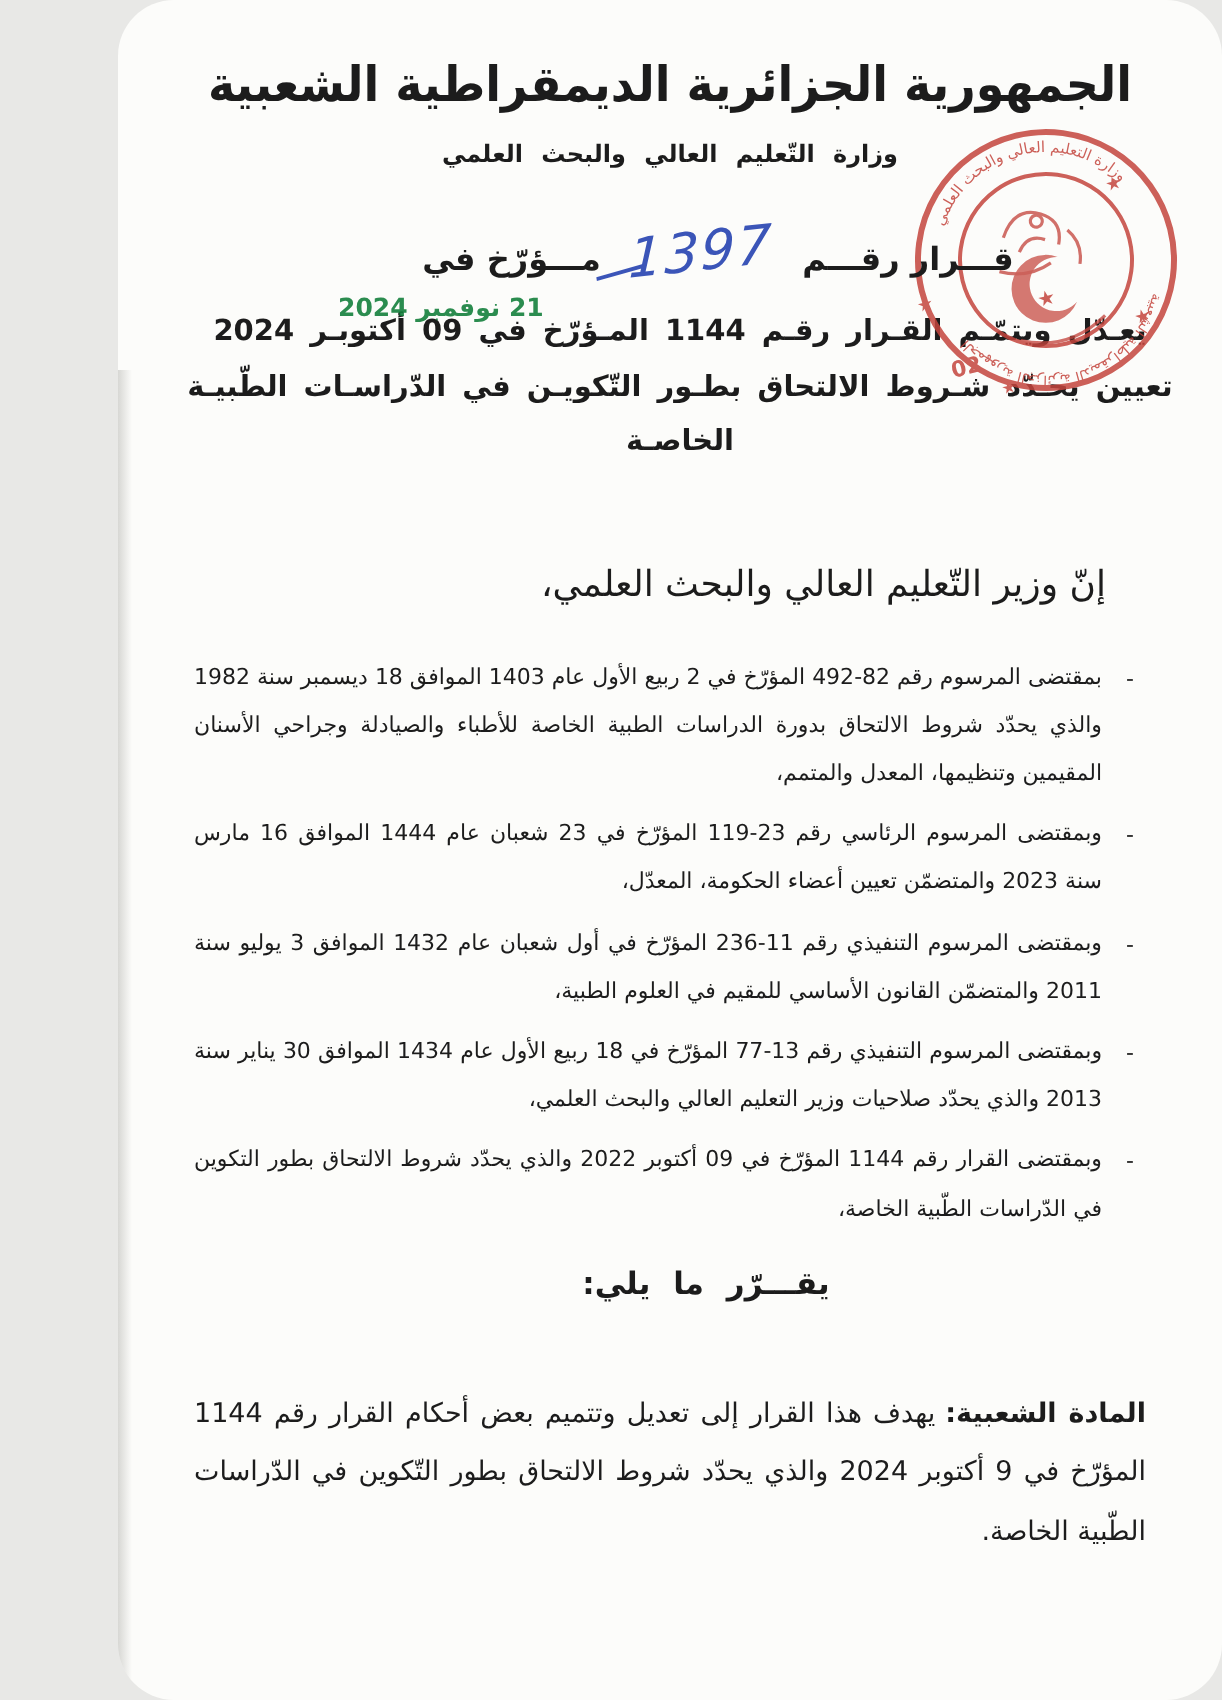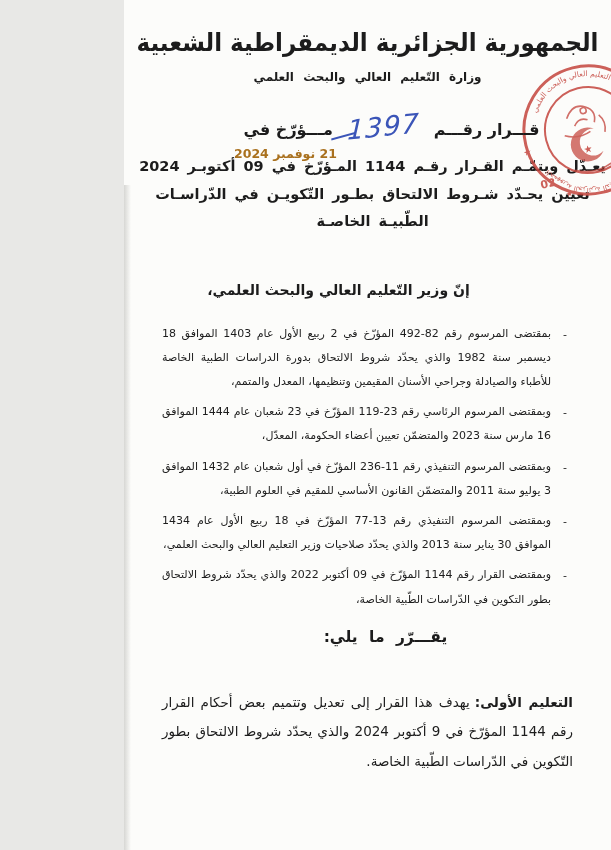--- a/index.html
+++ b/index.html
@@ -1,24 +1,25 @@
 <!DOCTYPE html>
 <html lang="ar" dir="rtl"><head>
 <meta charset="utf-8">
 <style>
   html, body { margin:0; padding:0; background:#e8e8e6; }
   .page {
     position:relative;
-    width:487px; height:850px;
+    width:552px; height:850px;
     margin:0;
     background:#fcfcfa;
     overflow:hidden;
     direction:rtl;
     font-family:"DejaVu Sans", sans-serif;
     color:#1c1c1c;
+    border-radius:28px;
   }
   
   .scan-edge {
     position:absolute; left:0; top:185px; bottom:0; width:7px;
     background:linear-gradient(to right, #b9b9b5, rgba(252,252,250,0));
     opacity:.55;
   }
 
   .rep-title {
     margin:30px 10px 0;
@@ -60,44 +61,43 @@
     position:absolute;
     left:-16px; bottom:9px;
     width:24px; height:2px;
     background:#3b55b8;
     transform:rotate(-10deg);
   }
 
   .date-stamp {
     position:absolute;
     left:110px; top:146px;
-    color:#a16207;
+    color:#15803d;
     font-size:12.5px;
     font-weight:600;
     letter-spacing:1px;
     opacity:.9;
     direction:rtl;
     white-space:nowrap;
   }
 
   .subject {
     margin-top:8px;
     text-align:center;
     font-weight:700;
     font-size:14.5px;
     line-height:1.9;
     word-spacing:3px;
     padding-left:10px;
   }
 
   .opening {
     margin:46px 58px 0 0;
-    font-weight:700;
-    font-size:14px;
-    text-align:center;
+    font-weight:400;
+    font-size:18px;
   }
 
   .considerations {
     margin:24px 42px 0 38px;
     padding:0;
     list-style:none;
   }
   .considerations li {
     position:relative;
     padding-right:18px;
@@ -199,16 +199,16 @@
     <li>بمقتضى المرسوم رقم 82-492 المؤرّخ في 2 ربيع الأول عام 1403 الموافق 18 ديسمبر سنة 1982 والذي يحدّد شروط الالتحاق بدورة الدراسات الطبية الخاصة للأطباء والصيادلة وجراحي الأسنان المقيمين وتنظيمها، المعدل والمتمم،</li>
     <li>وبمقتضى المرسوم الرئاسي رقم 23-119 المؤرّخ في 23 شعبان عام 1444 الموافق 16 مارس سنة 2023 والمتضمّن تعيين أعضاء الحكومة، المعدّل،</li>
     <li>وبمقتضى المرسوم التنفيذي رقم 11-236 المؤرّخ في أول شعبان عام 1432 الموافق 3 يوليو سنة 2011 والمتضمّن القانون الأساسي للمقيم في العلوم الطبية،</li>
     <li>وبمقتضى المرسوم التنفيذي رقم 13-77 المؤرّخ في 18 ربيع الأول عام 1434 الموافق 30 يناير سنة 2013 والذي يحدّد صلاحيات وزير التعليم العالي والبحث العلمي،</li>
     <li>وبمقتضى القرار رقم 1144 المؤرّخ في 09 أكتوبر 2022 والذي يحدّد شروط الالتحاق بطور التكوين في الدّراسات الطّبية الخاصة،</li>
   </ul>
 
   <p class="decides">يقـــرّر ما يلي:</p>
 
   <p class="article">
-    <span class="article-label">التعليم الأولى:</span><span>يهدف هذا القرار إلى تعديل وتتميم بعض أحكام القرار رقم 1144 المؤرّخ في 9 أكتوبر 2024 والذي يحدّد شروط الالتحاق بطور التّكوين في الدّراسات الطّبية الخاصة.</span>
+    <span class="article-label">المادة الشعبية:</span><span>يهدف هذا القرار إلى تعديل وتتميم بعض أحكام القرار رقم 1144 المؤرّخ في 9 أكتوبر 2024 والذي يحدّد شروط الالتحاق بطور التّكوين في الدّراسات الطّبية الخاصة.</span>
   </p>
 
 </div>
 
 </body></html>

